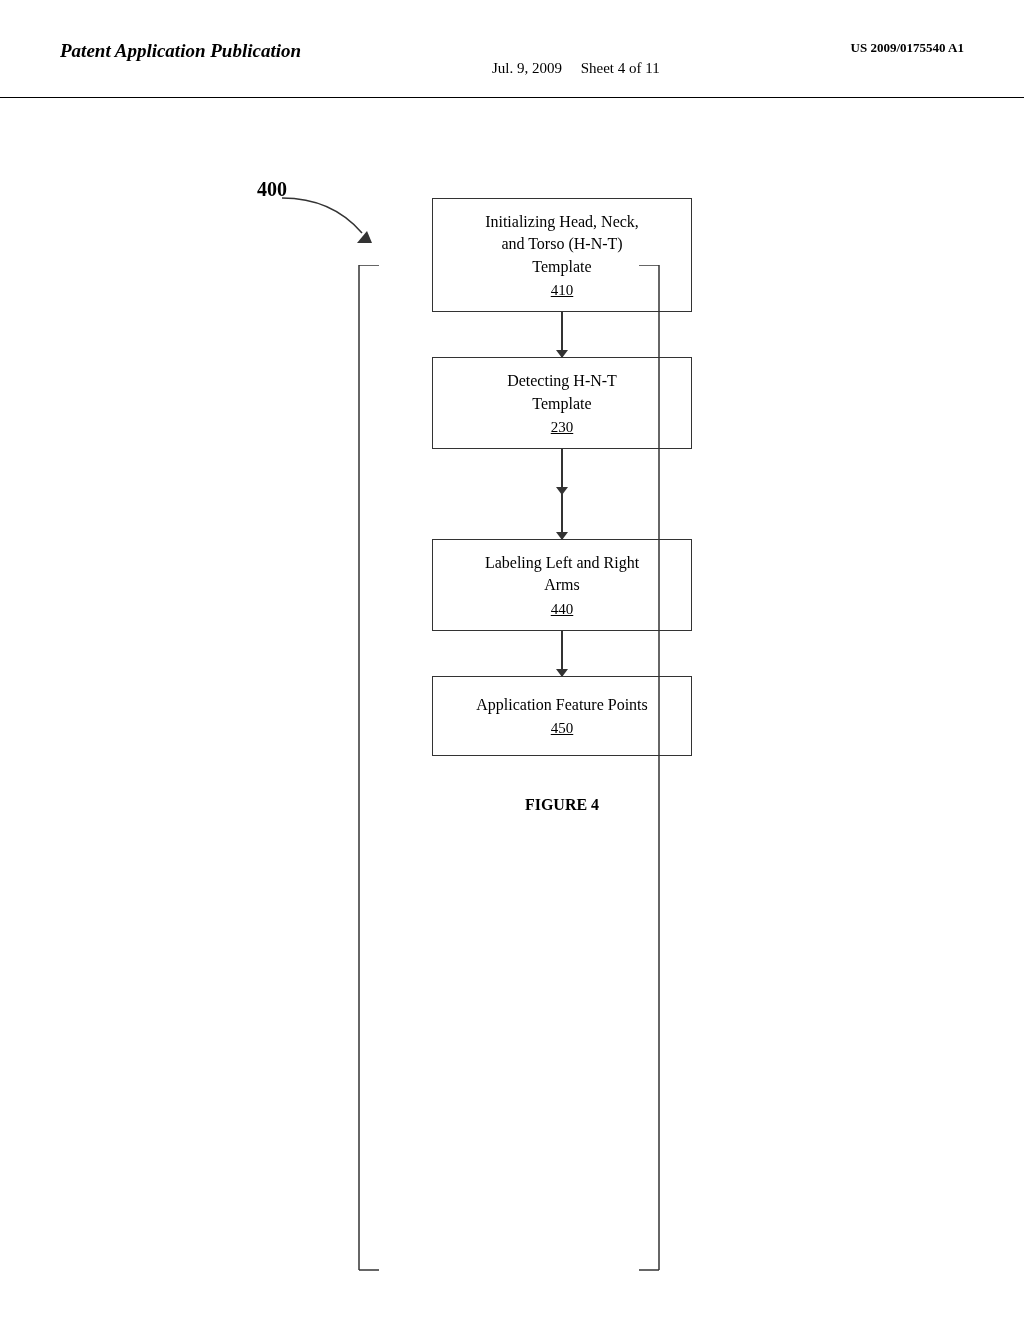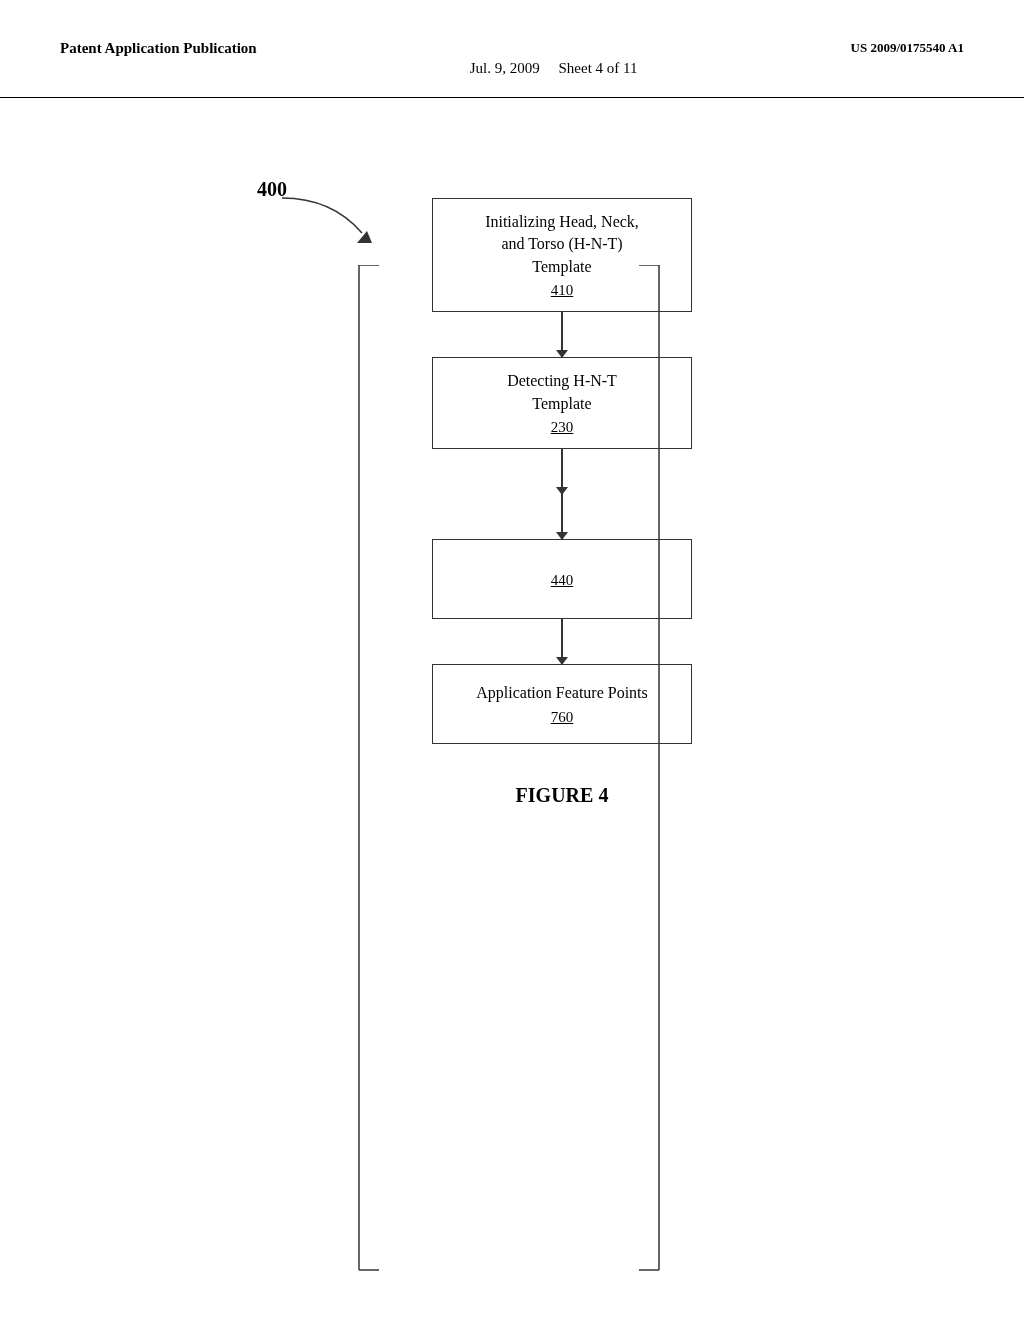--- a/index.html
+++ b/index.html
@@ -20,22 +20,23 @@
     
     .header {
       display: flex;
       justify-content: space-between;
       align-items: flex-start;
       padding: 40px 60px 20px 60px;
       border-bottom: 1px solid #000;
     }
 
     .header-left {
-      font-size: 15px;
+      font-size: 19px;
       font-weight: bold;
+      font-style: italic;
     }
 
     .header-center {
       text-align: center;
       font-size: 15px;
       margin-top: 20px;
     }
 
     .header-right {
       font-size: 13px;
@@ -108,21 +109,21 @@
       width: 0;
       height: 0;
       border-left: 6px solid transparent;
       border-right: 6px solid transparent;
       border-top: 8px solid #333;
     }
 
     
     .figure-caption {
       text-align: center;
-      font-size: 20px;
+      font-size: 16px;
       font-weight: bold;
       margin-top: 30px;
     }
   </style>
 </head>
 <body>
 
 <div class="header">
   <div class="header-left">Patent Application Publication</div>
   <div class="header-center">
@@ -157,29 +158,30 @@
       <span class="flow-box-text">Detecting H-N-T<br>Template</span>
       <span class="flow-box-number">230</span>
     </div>
 
     <div class="arrow-connector"></div>
 
 
     <div class="arrow-connector"></div>
 
     <div class="flow-box">
+      <span class="flow-box-text">Labeling Left and Right<br>Arms</span>
       <span class="flow-box-number">440</span>
     </div>
 
     <div class="arrow-connector"></div>
 
     <div style="position: relative;">
       <div class="flow-box">
         <span class="flow-box-text">Application Feature Points</span>
-        <span class="flow-box-number">760</span>
+        <span class="flow-box-number">450</span>
       </div>
 
     </div>
 
   </div>
 
   <div style="position: absolute; left: 354px; top: 167px;">
     <svg width="310" height="1010">
 
       <line x1="5" y1="0" x2="5" y2="1005" stroke="#333" stroke-width="1.5"></line>

